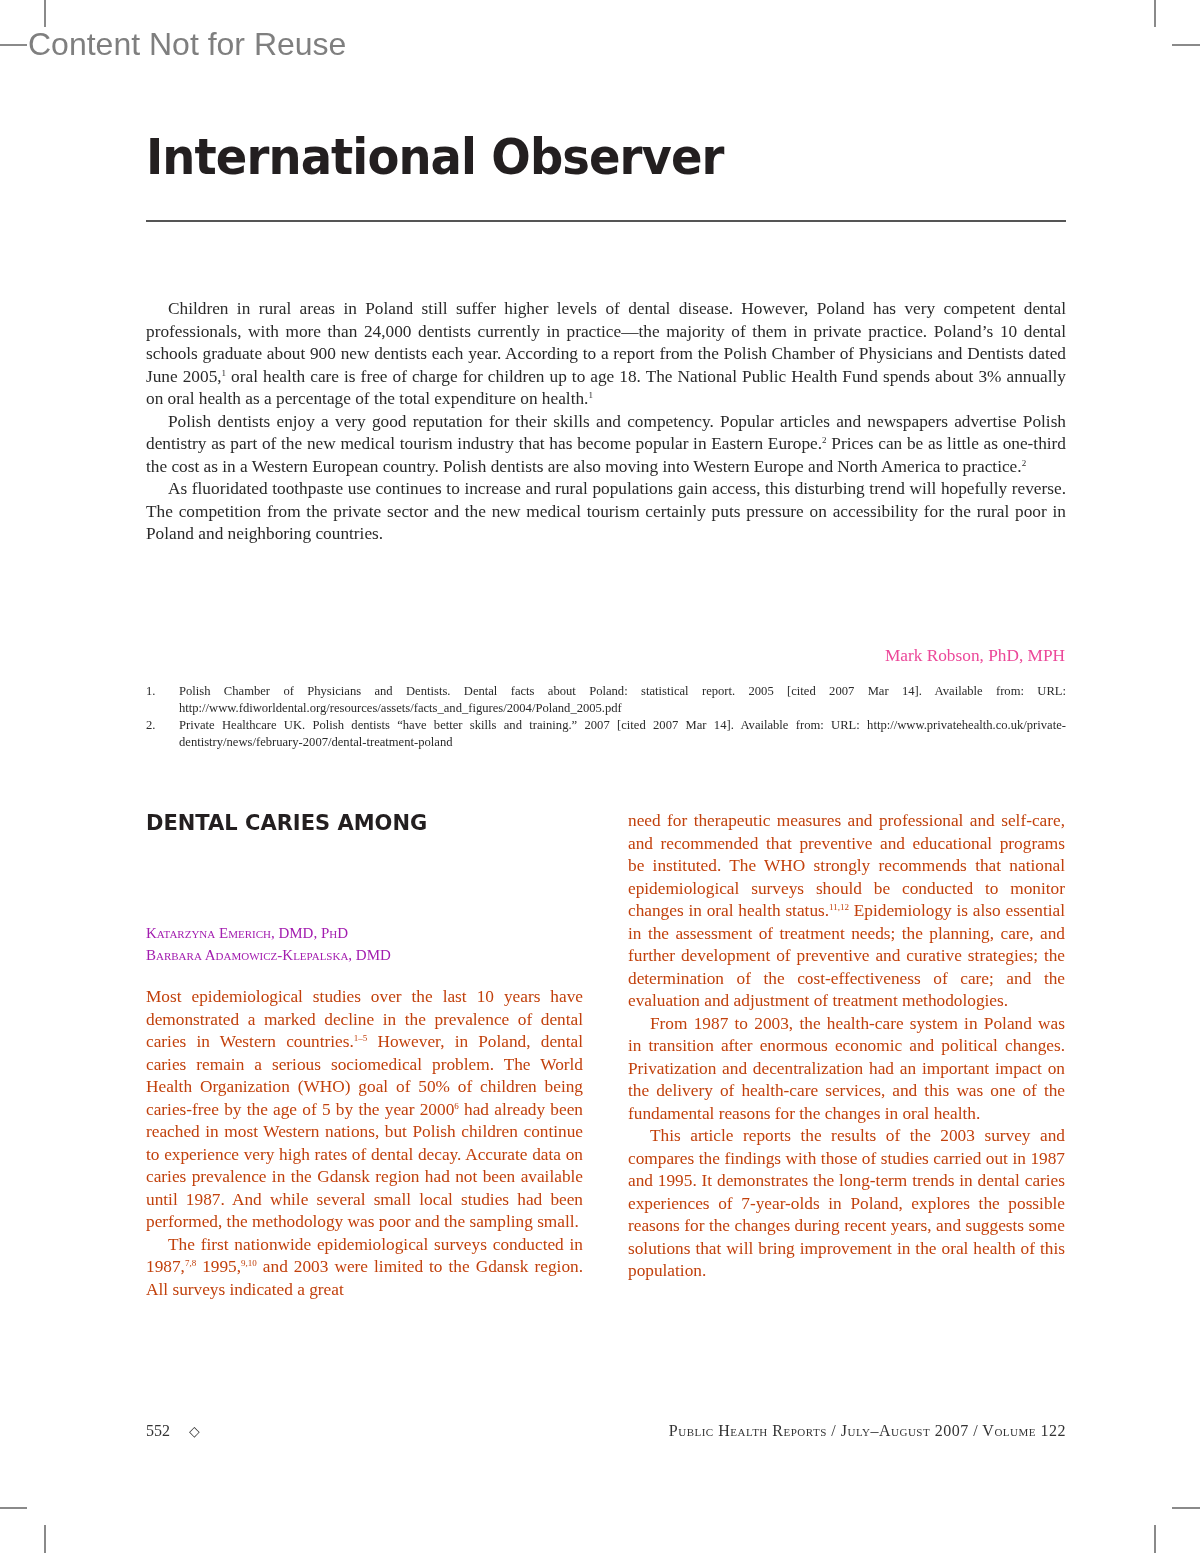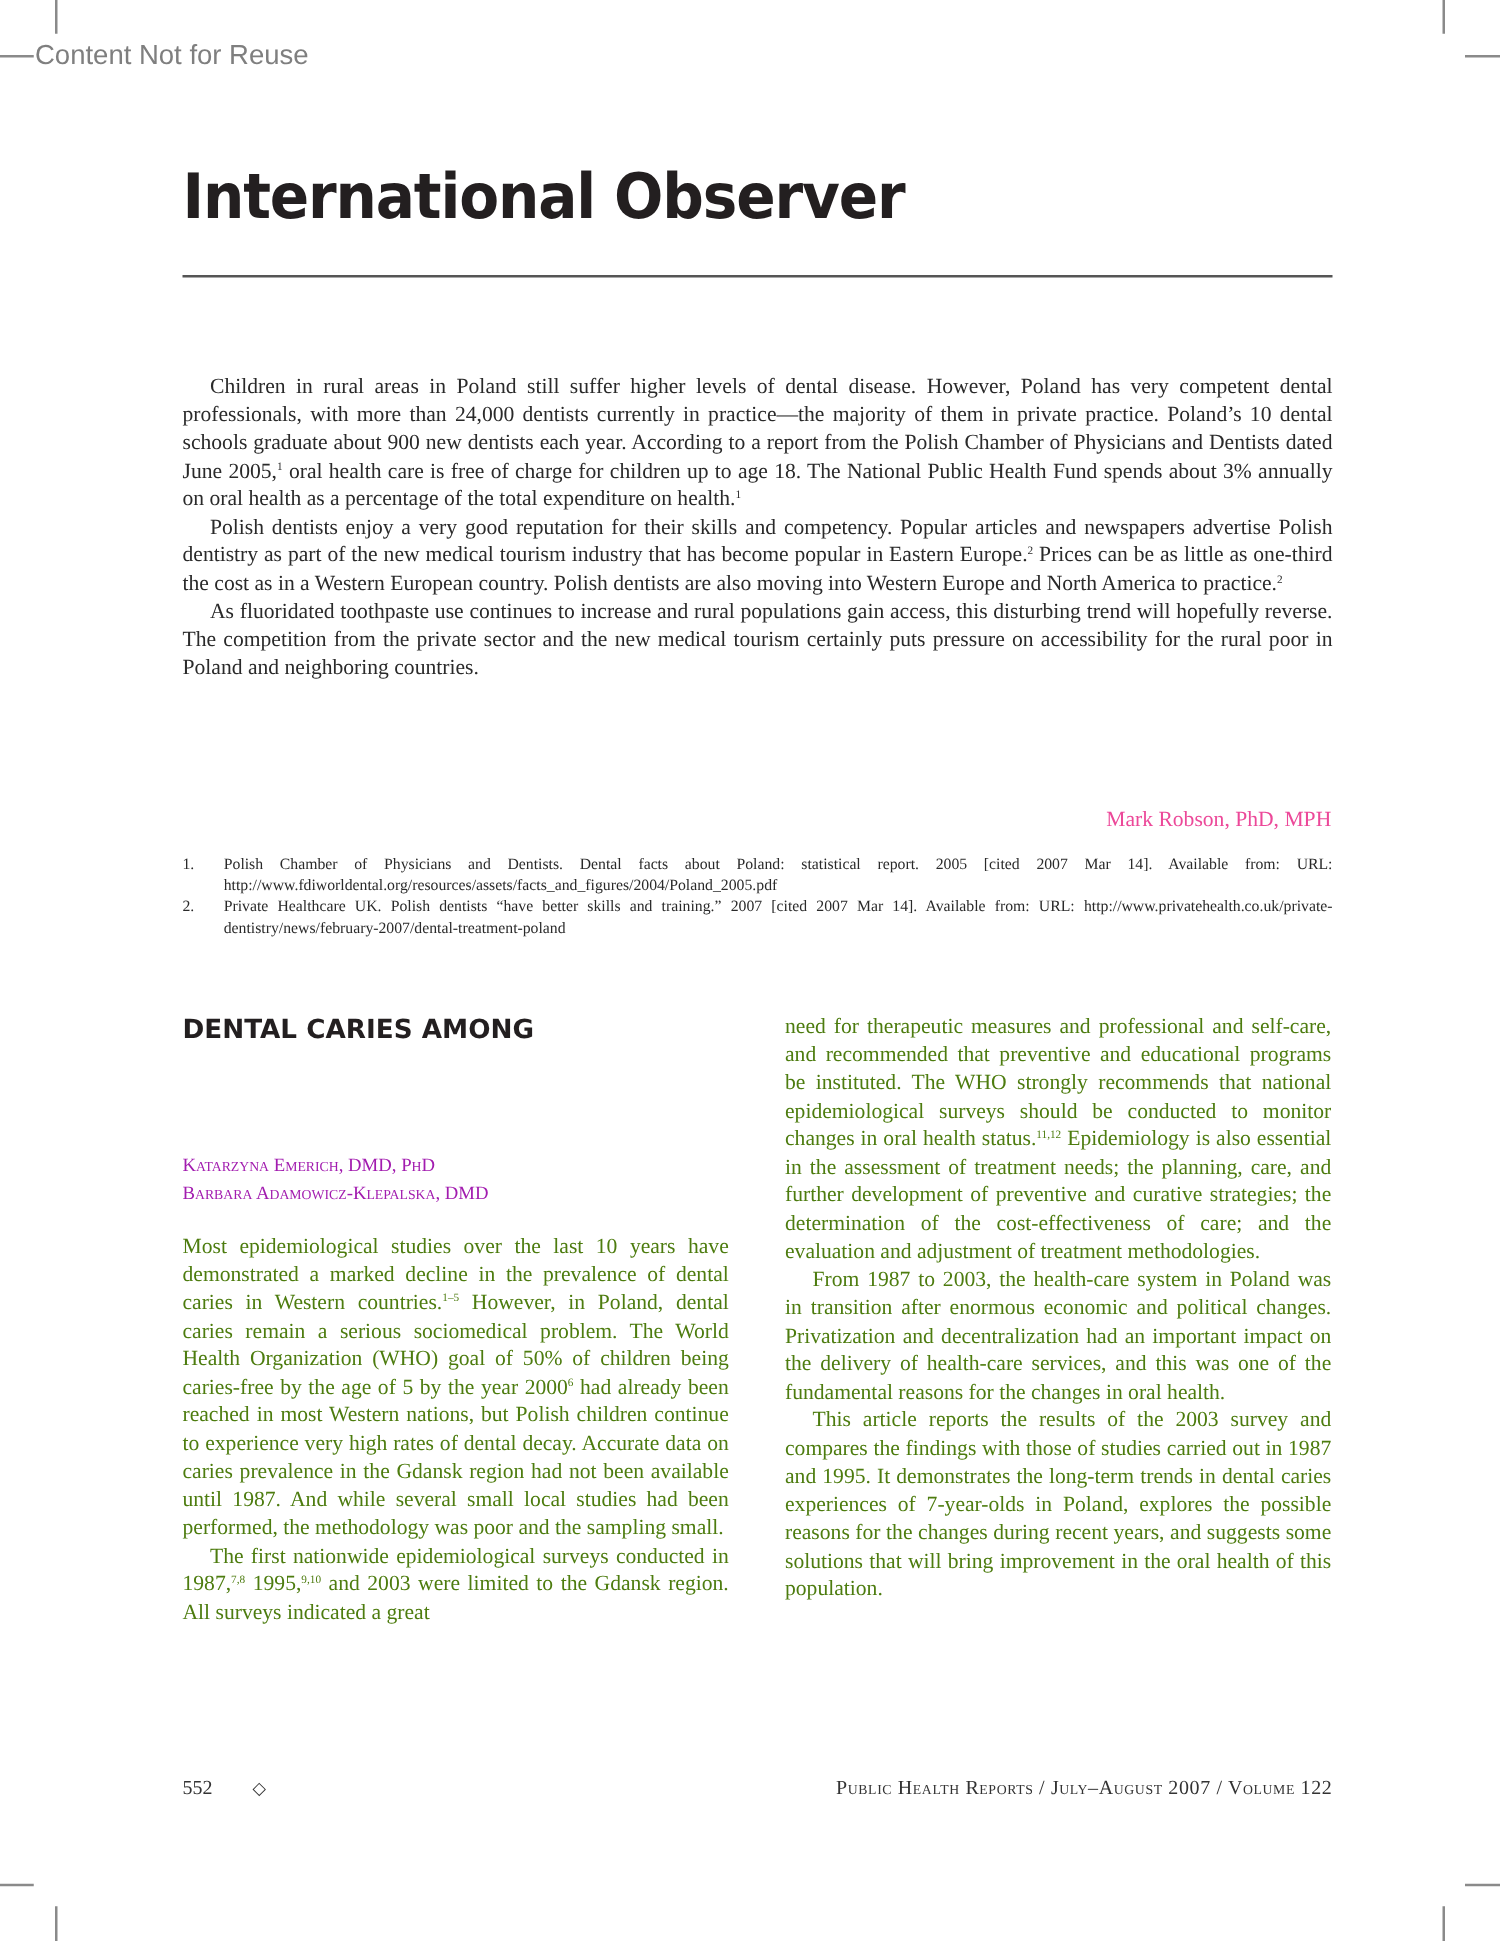--- a/index.html
+++ b/index.html
@@ -1,40 +1,40 @@
 <!DOCTYPE html>
 <html><head>
 <meta charset="utf-8">
 <style>
   html, body { margin: 0; padding: 0; background: #ffffff; }
   body { width: 1200px; height: 1553px; position: relative; overflow: hidden; color: #231f20; }
   .crop { position: absolute; background: #8a8a8a; }
-  .watermark { position: absolute; left: 28px; top: 28px; font-family: "Liberation Sans", sans-serif; font-size: 22px; color: #7f7f7f; letter-spacing: 0; line-height: 32px; }
+  .watermark { position: absolute; left: 28px; top: 28px; font-family: "Liberation Sans", sans-serif; font-size: 32px; color: #7f7f7f; letter-spacing: 0; line-height: 32px; }
   .section-title { position: absolute; left: 146px; top: 124px; font-family: "DejaVu Sans", sans-serif; font-size: 50px; font-weight: bold; letter-spacing: -1px; color: #231f20; line-height: 66px; transform: scaleX(0.93); transform-origin: left center; }
   .title-rule { position: absolute; left: 146px; top: 220px; width: 920px; height: 2px; background: #555; }
   .serif { font-family: "Liberation Serif", serif; }
   .editorial { position: absolute; left: 146px; top: 298px; width: 920px; font-size: 17.3px; line-height: 22.5px; text-align: justify; color: #2a2a2a; }
   .editorial p { margin: 0; }
   .editorial p.indent { text-indent: 22px; }
   sup { font-size: 9px; line-height: 0; vertical-align: 6px; }
   .signature { position: absolute; right: 135px; top: 646px; font-size: 17.3px; color: #ec4899; }
   .refs { position: absolute; left: 146px; top: 683px; width: 920px; font-size: 12.6px; line-height: 17px; color: #2a2a2a; }
   .ref { display: flex; }
   .ref-num { width: 33px; flex: none; }
   .ref-text { flex: 1; text-align: justify; }
   .article-title { position: absolute; left: 146px; top: 810px; font-family: "DejaVu Sans", sans-serif; font-size: 21px; line-height: 26.5px; font-weight: bold; color: #231f20; }
   .article-title div { white-space: nowrap; }
   .authors { position: absolute; left: 146px; top: 922px; font-size: 15px; line-height: 22px; color: #a21caf; font-variant: small-caps; }
-  .col { position: absolute; width: 437px; font-size: 17.3px; line-height: 22.5px; text-align: justify; color: #4d7c0f; }
+  .col { position: absolute; width: 437px; font-size: 17.3px; line-height: 22.5px; text-align: justify; color: #c2410c; }
   .col p { margin: 0; }
   .col p.indent { text-indent: 22px; }
   .col-left { left: 146px; top: 986px; }
   .col-right { left: 628px; top: 810px; }
   .footer { position: absolute; left: 146px; top: 1422px; width: 920px; font-size: 16px; color: #333; display: flex; justify-content: space-between; align-items: center; }
-  .footer-left { display: flex; align-items: center; gap: 32px; }
+  .footer-left { display: flex; align-items: center; gap: 19px; }
   .journal { font-variant: small-caps; letter-spacing: 0.5px; }
   .diamond { font-size: 14px; }
 </style>
 </head>
 <body>
 
 <div class="crop" style="left:44px;top:0;width:2px;height:27px;"></div>
 <div class="crop" style="left:0;top:44px;width:27px;height:2px;"></div>
 <div class="crop" style="left:1154px;top:0;width:2px;height:27px;"></div>
 <div class="crop" style="left:1172px;top:44px;width:28px;height:2px;"></div>

